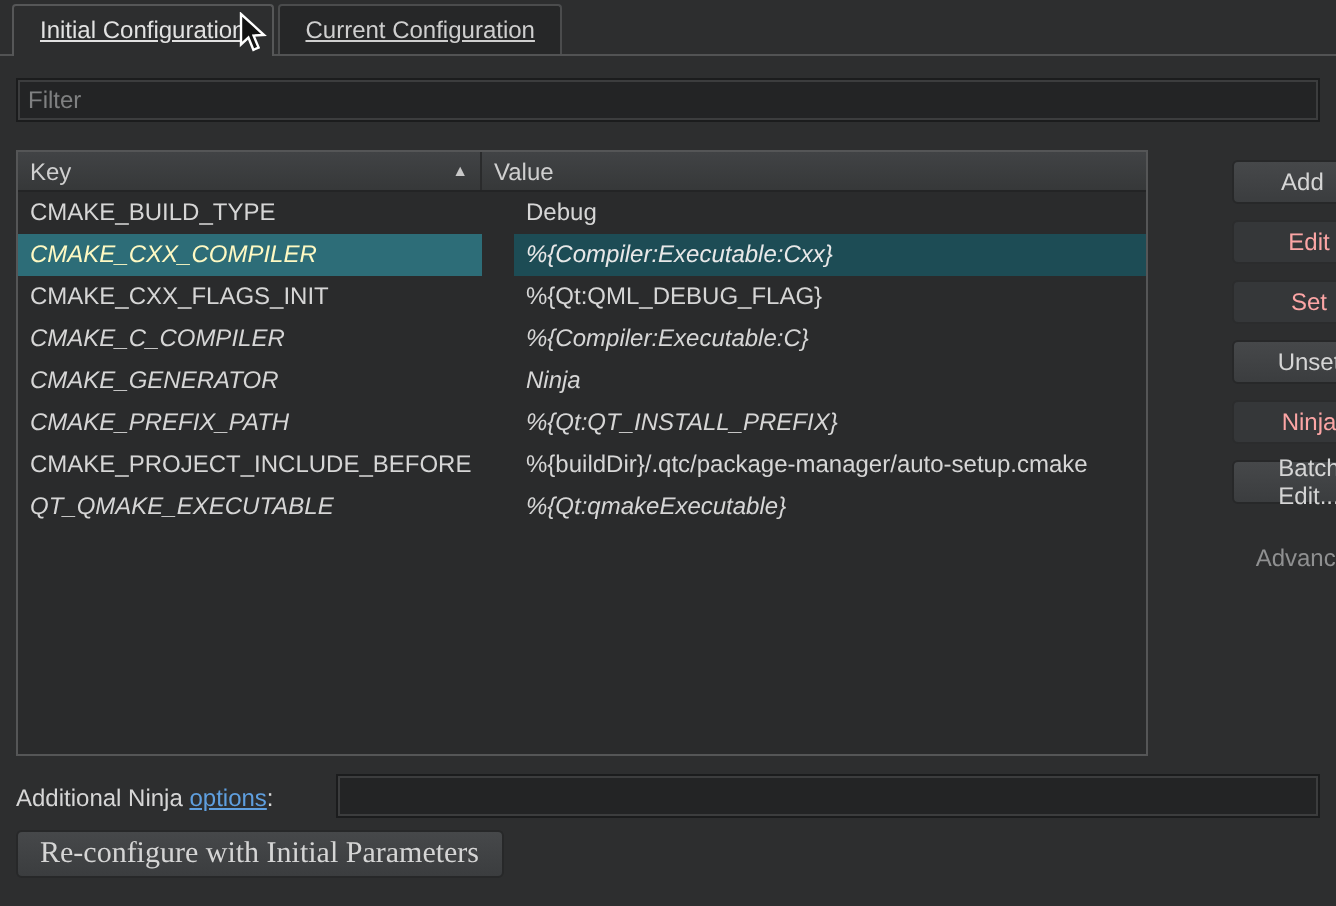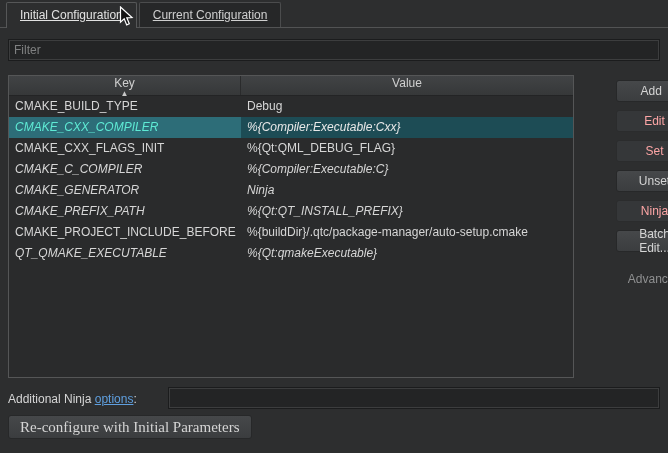--- a/index.html
+++ b/index.html
@@ -32,31 +32,31 @@
     color:#d6d6d6;font-family:inherit;font-size:12px;padding:0 5px;
   }
   .filter::placeholder{color:#7f8081;}
   
   .table{
     position:absolute;left:8px;top:75px;width:566px;height:303px;box-sizing:border-box;
     border:1px solid #555657;background:#2a2b2c;display:flex;flex-direction:column;
   }
   .thead{display:flex;height:19px;flex:none;
     background:linear-gradient(#414345,#363839);border-bottom:1px solid #232425;}
-  .th{display:flex;align-items:center;box-sizing:border-box;color:#cfcfcf;flex-direction:column;}
+  .th{display:flex;align-items:center;box-sizing:border-box;color:#cfcfcf;}
   .th-key{width:232px;padding:0 6px;border-right:1px solid #2a2b2c;justify-content:space-between;}
   .th-value{flex:1;padding:0 6px;}
   .sort{font-size:8px;color:#c8c8c8;line-height:1;}
   .tbody{flex:1;overflow:hidden;}
   .tr{display:flex;height:21px;align-items:flex-end;}
   .td{box-sizing:border-box;height:21px;line-height:21px;white-space:nowrap;overflow:hidden;}
   .td-key{width:232px;padding:0 6px;}
-  .td-value{flex:1;padding:0 6px;}
+  .td-value{flex:1;padding:0 6px;margin-left:16px;}
   .tr.italic .td{font-style:italic;}
-  .tr.selected .td-key{background:#2d6d78;color:#5eead4;}
+  .tr.selected .td-key{background:#2d6d78;color:#fef9c3;}
   .tr.selected .td-value{background:#1d4c55;color:#e8e8e8;}
   
   .btncol{position:absolute;left:616px;top:80px;width:77px;display:flex;flex-direction:column;}
   .btn{
     height:22px;margin-bottom:8px;box-sizing:border-box;
     background:linear-gradient(#46484a,#3b3d3f);
     border:1px solid #272829;border-radius:3px;
     color:#d5d5d5;font-family:inherit;font-size:12px;
     display:flex;align-items:center;justify-content:center;padding:0 6px;cursor:default;
   }

